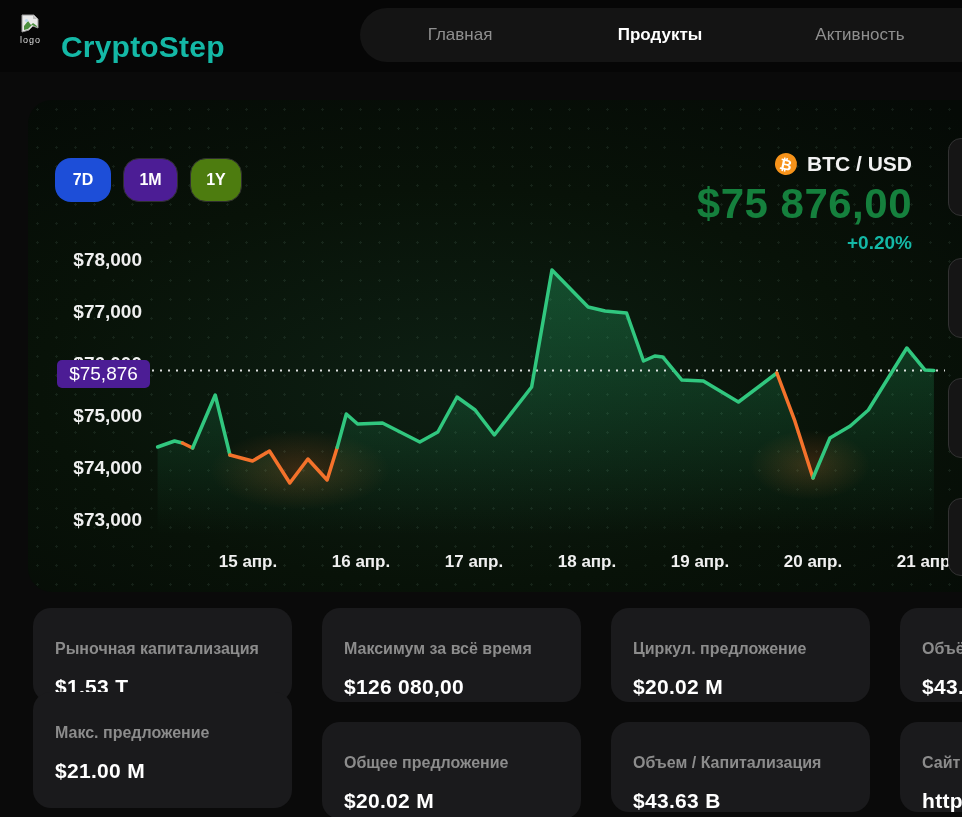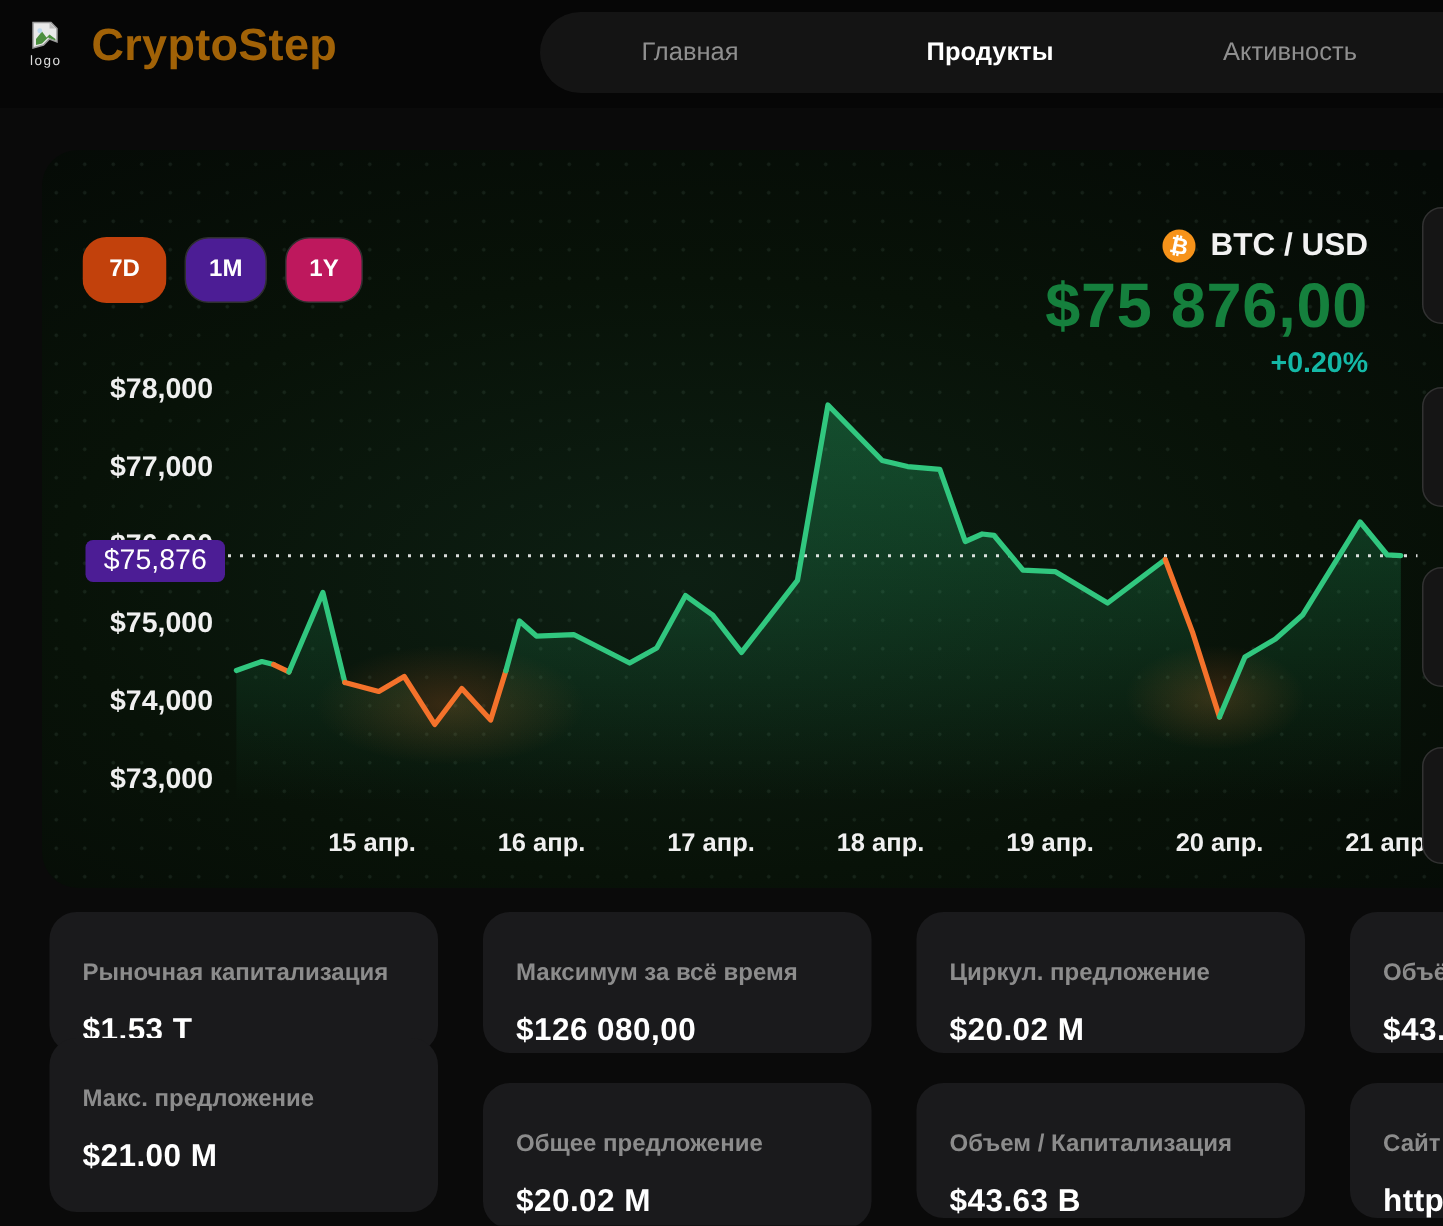--- a/index.html
+++ b/index.html
@@ -9,42 +9,42 @@
     font-family:"Liberation Sans", sans-serif;
     color:#fff;
     position:relative;
   }
   
   .header { position:absolute; left:0; top:0; width:962px; height:72px; background:#060606; }
   .logo-wrap { position:absolute; left:20px; top:14px; display:flex; align-items:flex-start; gap:15px; }
   .broken-img { width:26px; height:34px; overflow:hidden; display:flex; flex-direction:column; align-items:flex-start; }
   .broken-img svg { display:block; }
   .broken-alt { font-size:9px; color:#ddd; line-height:8px; margin-top:2px; letter-spacing:1px; }
-  .brand { font-size:30px; font-weight:bold; color:#a16207; letter-spacing:.2px; margin-top:0; }
+  .brand { font-size:30px; font-weight:bold; color:#14b8a6; letter-spacing:.2px; margin-top:16px; }
   .nav-pill {
     position:absolute; left:360px; top:8px; width:640px; height:54px;
     background:#141414; border-radius:28px;
     display:flex; align-items:center;
   }
   .nav-item { flex:0 0 auto; width:200px; text-align:center; font-size:17px; color:#8f8f8f; cursor:pointer; }
   .nav-item.active { color:#fff; font-weight:bold; }
   
   .chart-panel {
     position:absolute; left:28px; top:100px; width:934px; height:492px;
     border-radius:24px 0 0 24px;
     background:
       radial-gradient(rgba(150,195,170,0.10) 1.2px, transparent 1.4px),
       radial-gradient(760px 360px at 46% 58%, #0d1f13 0%, #081208 55%, #050a06 100%);
     background-size:19px 19px, 100% 100%;
   }
   .range-btn { position:absolute; height:44px; border-radius:16px; border:1px solid transparent;
     font-family:"Liberation Sans",sans-serif; font-weight:bold; font-size:16px; color:#fff; cursor:pointer; }
-  .range-7d { left:55px; top:158px; width:56px; background:#c2410c; }
+  .range-7d { left:55px; top:158px; width:56px; background:#1d4ed8; }
   .range-1m { left:123px; top:158px; width:55px; background:#4c1d95; border-color:#2f2f2f; }
-  .range-1y { left:190px; top:158px; width:52px; background:#be185d; border-color:#2f2f2f; }
+  .range-1y { left:190px; top:158px; width:52px; background:#4d7c0f; border-color:#2f2f2f; }
   .pair-row { position:absolute; right:50px; top:152px; display:flex; align-items:center; gap:10px; }
   .btc-icon { width:22px; height:22px; border-radius:50%; background:#f7931a; color:#fff;
     font-weight:bold; font-size:15px; display:flex; align-items:center; justify-content:center; transform:rotate(12deg); }
   .pair-label { font-size:21px; font-weight:bold; color:#f2f2f2; transform:none; }
   .price-big { position:absolute; right:50px; top:180px; font-size:42px; font-weight:bold; color:#15803d; letter-spacing:.5px; }
   .price-change { position:absolute; right:50px; top:232px; font-size:19px; font-weight:bold; color:#14b8a6; }
   .ylabel { position:absolute; width:110px; text-align:right; left:32px; font-size:19px; font-weight:bold; color:#f0f0f0; z-index:2; }
   .xlabel { position:absolute; top:552px; width:90px; text-align:center; font-size:17px; font-weight:bold; color:#f0f0f0; }
   .price-badge {
     position:absolute; left:57px; top:360px; width:93px; height:28px; z-index:3;

